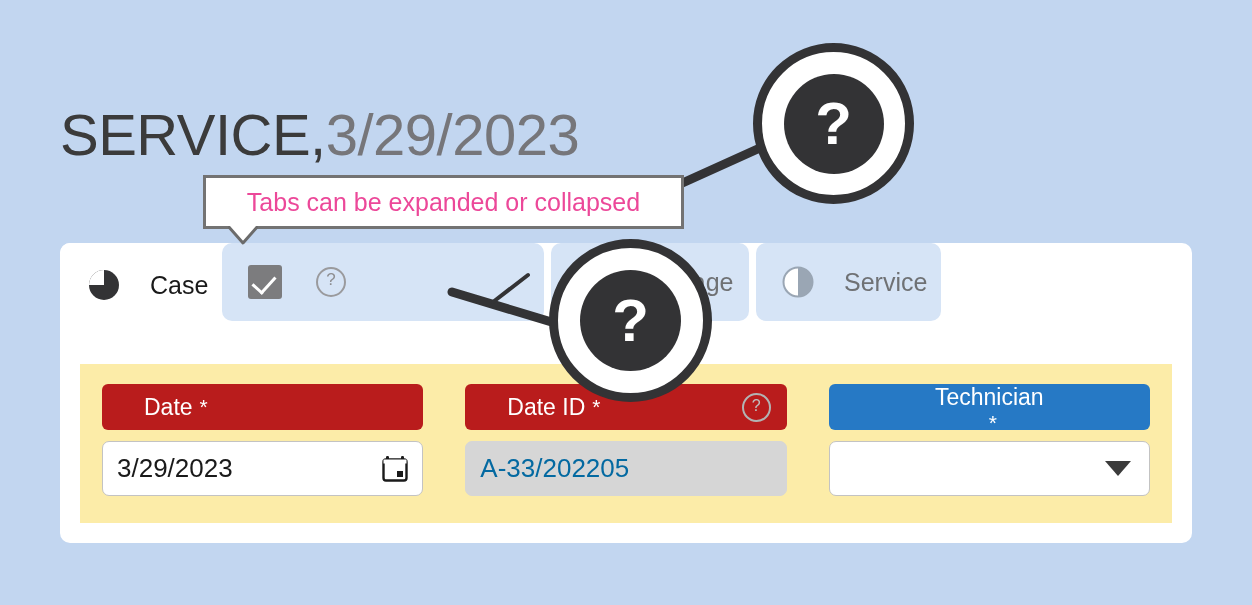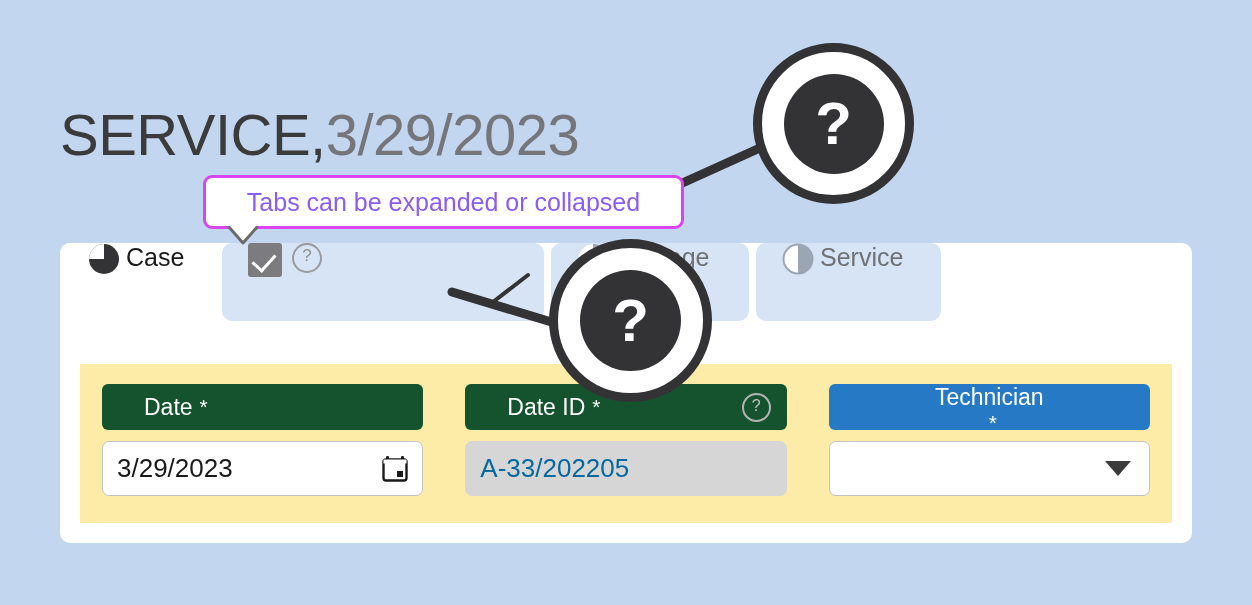--- a/index.html
+++ b/index.html
@@ -56,22 +56,22 @@
     top: 243px;
     width: 1132px;
     height: 84px;
     display: flex;
     align-items: flex-start;
     gap: 7px;
   }
   .tab {
     height: 84px;
     display: flex;
-    align-items: flex-start;
-    gap: 6px;
+    align-items: center;
+    gap: 30px;
     padding: 0 26px;
     border-radius: 10px 10px 0 0;
     box-sizing: border-box;
     font-size: 25px;
     white-space: nowrap;
   }
   .tab.active {
     background: #ffffff;
     color: #1a1a1a;
     width: 155px;
@@ -143,21 +143,21 @@
   .field-header {
     height: 46px;
     border-radius: 6px;
     display: flex;
     align-items: center;
     padding: 0 16px;
     box-sizing: border-box;
     color: #ffffff;
     font-size: 23px;
   }
-  .field-header.gray { background: #14532d; padding-left: 42px; }
+  .field-header.gray { background: #b91c1c; padding-left: 42px; }
   .field-header.blue { background: #2679c5; flex-direction: column; }
   .field-header .req { margin-left: 7px; font-size: 21px; }
   .field-header .spacer { flex: 1 1 auto; }
   .hdr-help {
     width: 25px; height: 25px;
     border-radius: 50%;
     border: 2px solid #b3b3b3;
     color: #c0c0c0;
     font-size: 16px;
     line-height: 21px;
@@ -194,28 +194,28 @@
   }
 
   
   .tooltip {
     position: absolute;
     left: 203px;
     top: 175px;
     width: 481px;
     height: 54px;
     background: #ffffff;
-    border: 3px solid #d946ef;
-    border-radius: 9px;
+    border: 3px solid #737373;
+    border-radius: 0;
     box-sizing: border-box;
     display: flex;
     align-items: center;
     justify-content: center;
     font-size: 25px;
-    color: #8b5cf6;
+    color: #ec4899;
     z-index: 30;
   }
   .tooltip-tail {
     position: absolute;
     left: 228px;
     top: 226px;
     width: 30px;
     height: 20px;
     z-index: 31;
   }

